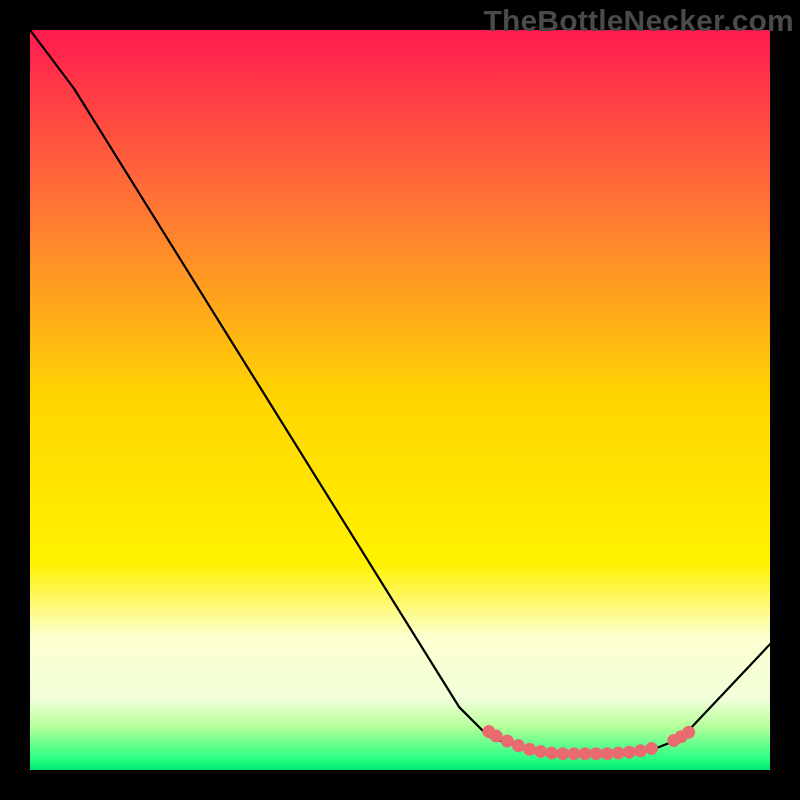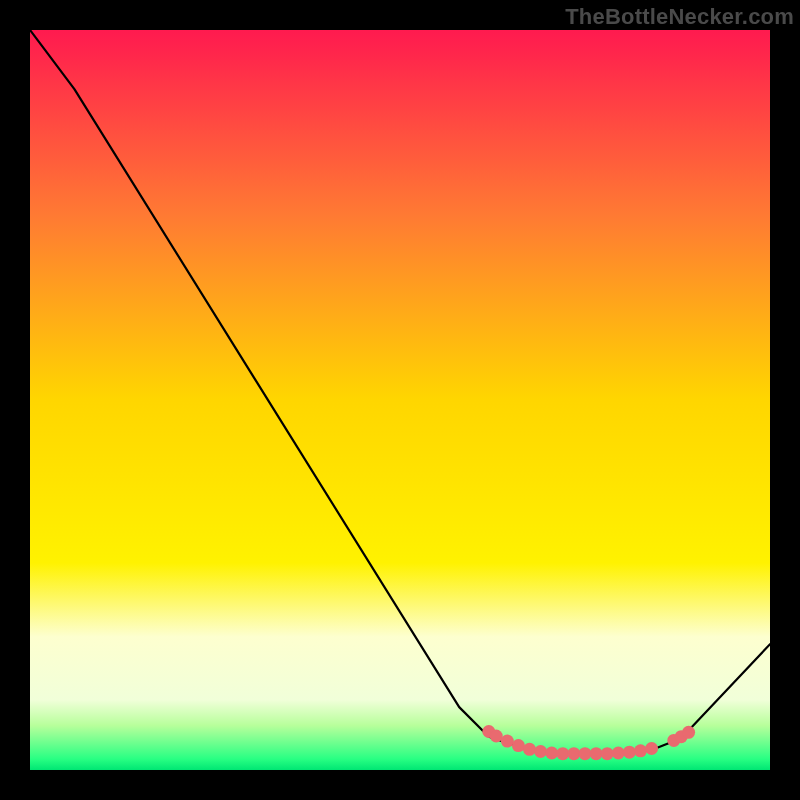--- a/index.html
+++ b/index.html
@@ -15,21 +15,21 @@
     position: relative;
     width: 800px;
     height: 800px;
     background: #000;
   }
   .watermark {
     position: absolute;
     top: 4px;
     right: 6px;
     color: #4a4a4a;
-    font-size: 22px;
+    font-size: 30px;
     font-weight: 600;
     letter-spacing: 0.2px;
     z-index: 10;
   }
   svg {
     position: absolute;
     top: 30px;
     left: 30px;
     width: 740px;
     height: 740px;

